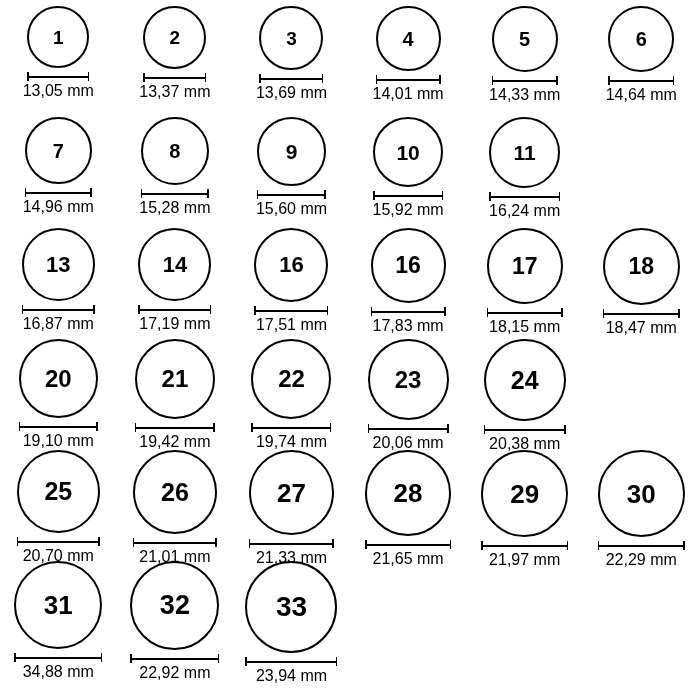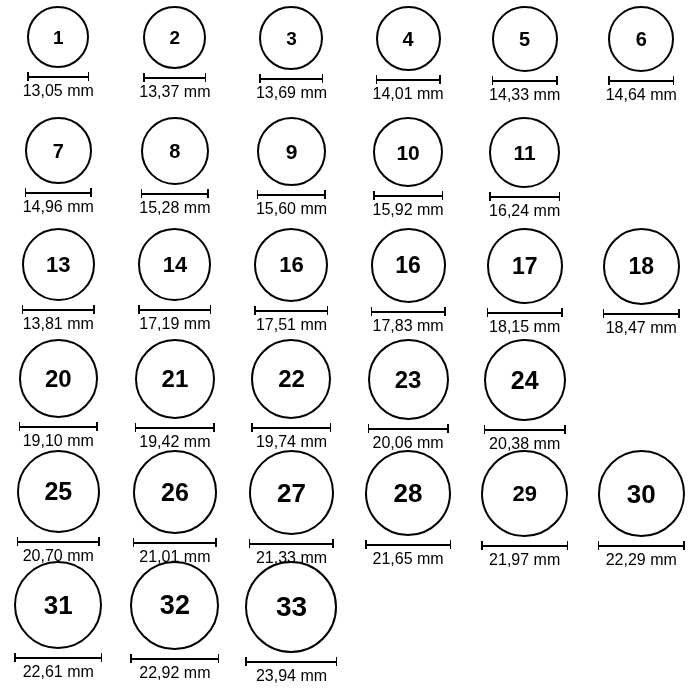--- a/index.html
+++ b/index.html
@@ -211,21 +211,21 @@
     <div class="row">
       <div class="cell">
         <div class="ring" style="width: 73px; height: 73px; text-align: center;">
           <span class="ring-label" style="font-size: 22px;">13</span>
         </div>
         <div class="measure" style="width: 73px;">
           <div class="bar"></div>
           <div class="tick left"></div>
           <div class="tick right"></div>
         </div>
-        <div class="size-text">13,81 mm</div>
+        <div class="size-text">16,87 mm</div>
       </div>
       <div class="cell">
         <div class="ring" style="width: 73px; height: 73px;">
           <span class="ring-label" style="font-size: 22px;">14</span>
         </div>
         <div class="measure" style="width: 73px;">
           <div class="bar"></div>
           <div class="tick left"></div>
           <div class="tick right"></div>
         </div>
@@ -373,21 +373,21 @@
         </div>
         <div class="measure" style="width: 86px;">
           <div class="bar"></div>
           <div class="tick left"></div>
           <div class="tick right"></div>
         </div>
         <div class="size-text">21,65 mm</div>
       </div>
       <div class="cell">
         <div class="ring" style="width: 87px; height: 87px;">
-          <span class="ring-label" style="font-size: 22px;">29</span>
+          <span class="ring-label" style="font-size: 26px;">29</span>
         </div>
         <div class="measure" style="width: 87px;">
           <div class="bar"></div>
           <div class="tick left"></div>
           <div class="tick right"></div>
         </div>
         <div class="size-text">21,97 mm</div>
       </div>
       <div class="cell">
         <div class="ring" style="width: 87px; height: 87px;">
@@ -404,21 +404,21 @@
     <div class="row">
       <div class="cell">
         <div class="ring" style="width: 88px; height: 88px;">
           <span class="ring-label" style="font-size: 26px;">31</span>
         </div>
         <div class="measure" style="width: 88px;">
           <div class="bar"></div>
           <div class="tick left"></div>
           <div class="tick right"></div>
         </div>
-        <div class="size-text">22,61 mm</div>
+        <div class="size-text">34,88 mm</div>
       </div>
       <div class="cell">
         <div class="ring" style="width: 89px; height: 89px;">
           <span class="ring-label" style="font-size: 27px;">32</span>
         </div>
         <div class="measure" style="width: 89px;">
           <div class="bar"></div>
           <div class="tick left"></div>
           <div class="tick right"></div>
         </div>

